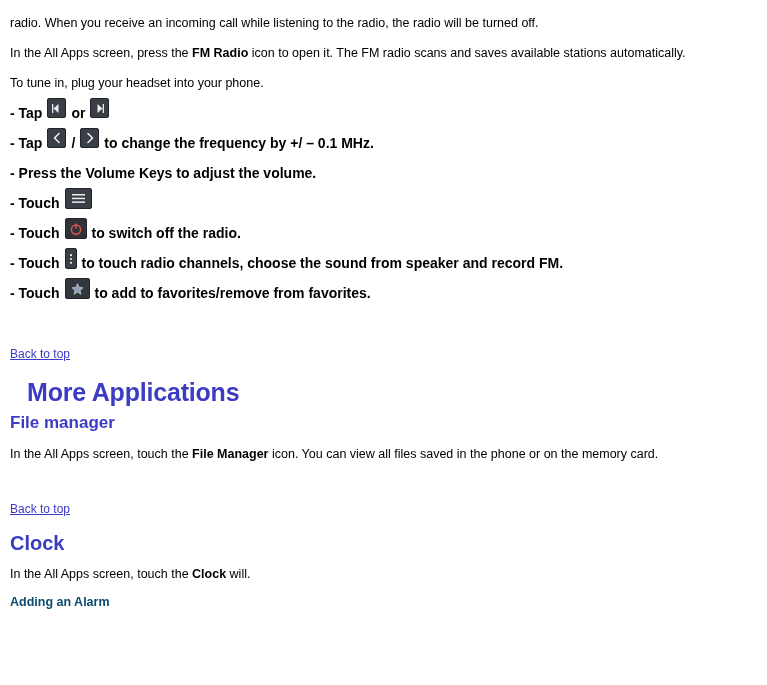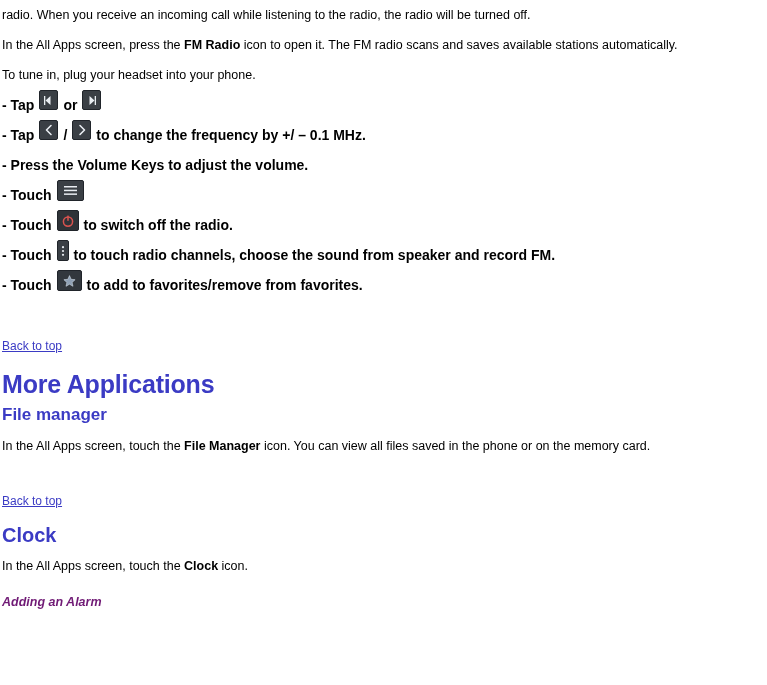--- a/index.html
+++ b/index.html
@@ -11,21 +11,21 @@
     height: 685px;
     background: #ffffff;
     font-family: "Liberation Sans", sans-serif;
     color: #000000;
     -webkit-font-smoothing: antialiased;
   }
   .page {
     position: relative;
     width: 767px;
     height: 616px;
-    padding: 0;
+    padding: 8px;
     box-sizing: border-box;
   }
   .content {
     padding: 0 2px 0 2px;
   }
   p.body {
     font-size: 12.5px;
     line-height: 30px;
     margin: 0;
     color: #000;
@@ -70,41 +70,40 @@
   .ic-power { width: 22px; height: 21px; background: #2f3338; }
   .ic-search { width: 12px; height: 21px; }
   .ic-star { width: 25px; height: 21px; background: #32373d; }
   .sp { display: inline-block; width: 5px; }
 
   h1.title {
     font-size: 25px;
     line-height: 1.1;
     font-weight: bold;
     color: #3b3bc4;
-    margin: 18px 0 2px 0;
+    margin: 18px 0 2px 17px;
     letter-spacing: -0.2px;
   }
   h2.subtitle {
     font-size: 17px;
     font-weight: bold;
     color: #3b3bc4;
     margin: 6px 0 6px 0;
   }
   h2.clock {
     font-size: 20px;
     font-weight: bold;
     color: #3b3bc4;
     margin: 16px 0 4px 0;
   }
   h3.small-head {
     font-size: 12.5px;
     font-weight: bold;
-    color: #701a75;
-    margin: 14px 0 0 0;
-    font-style: italic;
+    color: #0c4a6e;
+    margin: 6px 0 0 0;
   }
   a.backtop {
     font-size: 12px;
     color: #3b3bc4;
     text-decoration: underline;
     display: inline-block;
   }
   .backtop-row {
     margin: 22px 0 6px 0;
     line-height: 14px;
@@ -244,20 +243,20 @@
     <p class="body"><span>In the All Apps screen, touch the </span><span class="bold">File Manager</span><span> icon. You can view all files saved in the phone or on the memory card.</span></p>
 
     <div class="spacer-md"></div>
 
     <div class="backtop-row">
       <a class="backtop" href="#">Back to top</a>
     </div>
 
     <h2 class="clock">Clock</h2>
 
-    <p class="body"><span>In the All Apps screen, touch the </span><span class="bold">Clock</span><span> icon.</span></p>
+    <p class="body"><span>In the All Apps screen, touch the </span><span class="bold">Clock</span><span> will.</span></p>
 
     <h3 class="small-head">Adding an Alarm</h3>
 
   </div>
 
   <div class="pagenum">34</div>
 </div>
 
 </body></html>

